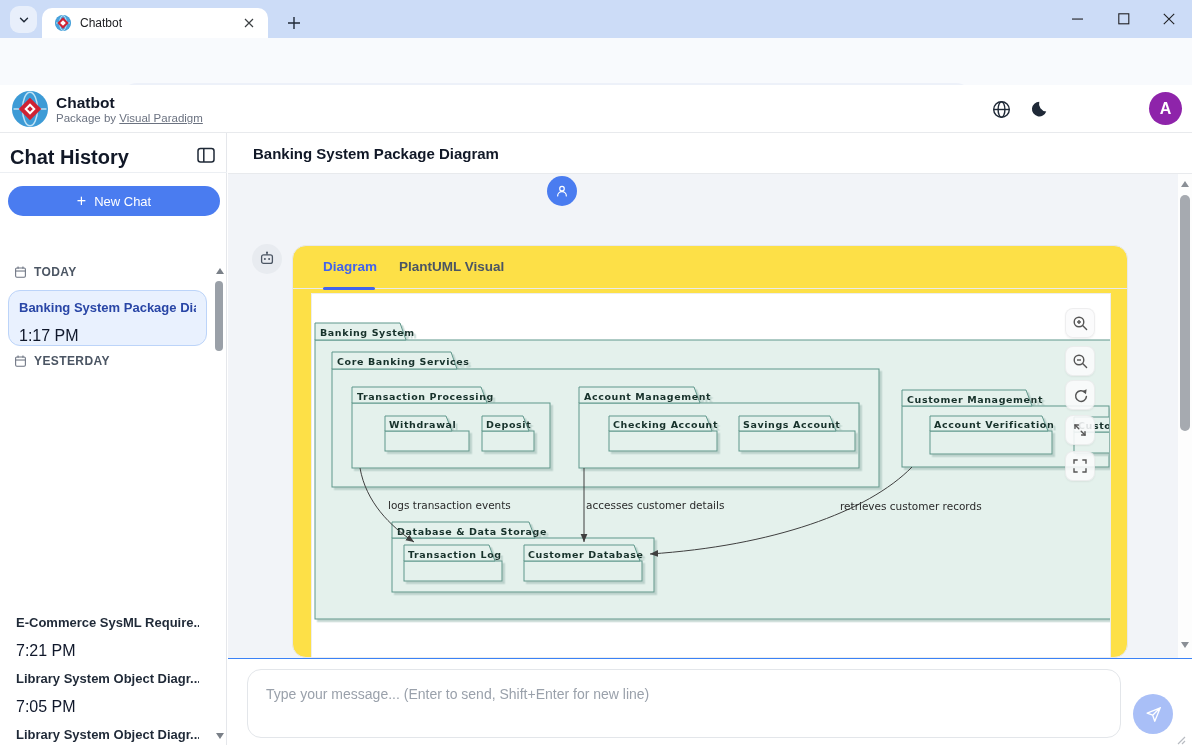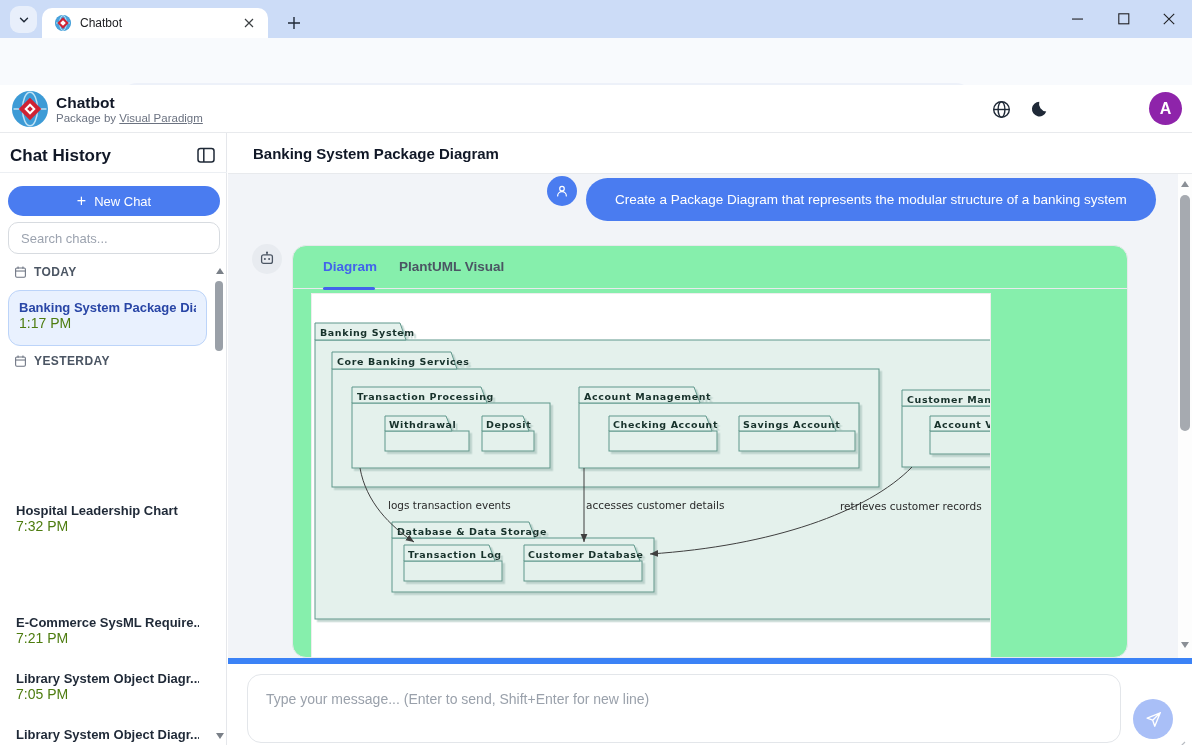--- a/index.html
+++ b/index.html
@@ -25,58 +25,58 @@
 .appheader{left:0;top:85px;width:1192px;height:48px;background:#fff;border-bottom:1px solid #e8eaed}
 .vp-logo{border-radius:50%;background:#3d9bd6;position:relative;overflow:visible}
 .vp-diamond{position:absolute;background:#cf2233;transform:rotate(45deg)}
 .vp-diamond::after{content:"";position:absolute;inset:22%;border:2px solid #fff}
 .app-title{font-size:15.5px;font-weight:bold;color:#111827}
 .powered{font-size:11.5px;color:#6b7280}
 .powered a{color:#6b7280;text-decoration:underline}
 .moreapps{left:1063px;top:95px;height:28px;padding:0 15px;background:#16a26c;border-radius:14px;color:#fff;font-size:13px;font-weight:bold;display:flex;align-items:center;border:none}
 
 .sidebar{left:0;top:133px;width:227px;height:612px;background:#fff;border-right:1px solid #e5e7eb}
-.sb-title{left:10px;top:13px;font-size:17px;font-weight:bold;color:#111827}
+.sb-title{left:10px;top:13px;font-size:20px;font-weight:bold;color:#111827}
 .sb-divider{left:0;top:39px;width:227px;height:1px;background:#eceff3}
 .newchat{left:8px;top:53px;width:212px;height:30px;background:#4a7cf0;border:none;border-radius:15px;color:#fff;font-size:13px;display:flex;align-items:center;justify-content:center;gap:8px}
 .search{left:8px;top:89px;width:212px;height:32px;border:1px solid #d7dbe0;border-radius:10px;padding:0 12px;font-size:13px;color:#374151;font-family:"Liberation Sans",sans-serif}
 .search::placeholder{color:#9ca3af}
 .section{display:flex;align-items:center;gap:7px;font-size:12px;font-weight:bold;color:#4b5563;letter-spacing:.4px}
 .chat-item-title{font-size:13px;font-weight:bold;color:#1f2937;white-space:nowrap;overflow:hidden}
-.chat-item-time{font-size:14px;color:#4d7c0f;margin-top:0}
+.chat-item-time{font-size:16px;color:#0f172a;margin-top:12px}
 .active-item{left:8px;top:157px;width:199px;height:56px;background:#e9f1fe;border:1px solid #bcd4f9;border-radius:12px;padding:9px 10px}
 .active-item .chat-item-title{color:#2946a6}
 .sb-item{left:8px;width:199px;height:40px;padding:0 8px}
 
 .tri-up{width:0;height:0;border-left:4px solid transparent;border-right:4px solid transparent;border-bottom:6px solid #7a8088}
 .tri-down{width:0;height:0;border-left:4px solid transparent;border-right:4px solid transparent;border-top:6px solid #7a8088}
 .thumb{background:#9aa0a8;border-radius:4px}
 
 .main-titlebar{left:228px;top:133px;width:964px;height:41px;background:#fff;border-bottom:1px solid #e8eaed;display:flex;align-items:center;padding-left:25px}
 .page-title{font-size:15px;font-weight:bold;color:#111827}
 .chatarea{left:228px;top:174px;width:950px;height:484px;background:#f2f4f8}
 .scrollstrip{left:1178px;top:174px;width:14px;height:484px;background:#fdfdfd}
 .user-avatar{left:319px;top:2px;width:30px;height:30px;background:#4a7cf0}
 .bubble{left:358px;top:4px;width:570px;height:43px;background:#4a7cf0;border-radius:22px;color:#fff;font-size:13.5px;display:flex;align-items:center;justify-content:center;padding:0 18px}
 .bot-avatar{left:24px;top:70px;width:30px;height:30px;background:#e8ebf0}
-.card{left:64px;top:71px;width:836px;height:413px;background:#86efac;border:1px solid #e7e9ec;border-radius:14px}
+.card{left:64px;top:71px;width:836px;height:413px;background:#fde047;border:1px solid #e7e9ec;border-radius:14px}
 .tabrow{left:0;top:0;width:834px;height:43px;border-bottom:1px solid #e8eaed}
 .tab-label{top:13px;font-size:13.5px;font-weight:bold}
 .tab-active{color:#4263eb}
 .tab-idle{color:#4b5563}
 .tab-underline{left:30px;top:41px;width:52px;height:2.5px;background:#4263eb;border-radius:2px}
-.viewport{left:18px;top:47px;width:680px;height:365px;border:1px solid #ededed;background:#fff;overflow:hidden}
+.viewport{left:18px;top:47px;width:800px;height:365px;border:1px solid #ededed;background:#fff;overflow:hidden}
 .zoombtn{left:753px;width:30px;height:30px;background:rgba(250,251,252,.88);border:1px solid rgba(0,0,0,.05);border-radius:8px;display:flex;align-items:center;justify-content:center;box-shadow:0 1px 2px rgba(0,0,0,.06)}
 
 .pkg-shape{fill:#e4f1ec;stroke:#5f978b;stroke-width:1}
 .pkg-name{font-family:"DejaVu Sans",sans-serif;font-size:9.5px;font-weight:bold;letter-spacing:.6px;fill:#17312b}
 .edge{fill:none;stroke:#3f3f3f;stroke-width:1}
 .edge-label{font-family:"DejaVu Sans",sans-serif;font-size:10.5px;fill:#2a2a2a}
 
-.inputbar{left:228px;top:658px;width:964px;height:87px;background:#fff;border-top:6px solid #3b82f6}
+.inputbar{left:228px;top:658px;width:964px;height:87px;background:#fff;border-top:1px solid #3b82f6}
 .msgbox{left:19px;top:10px;width:874px;height:69px;border:1px solid #e3e6ea;border-radius:14px;padding:16px 18px;font-size:14px;color:#374151;resize:none;font-family:"Liberation Sans",sans-serif;outline:none}
 .msgbox::placeholder{color:#9aa1ab}
 .sendbtn{left:905px;top:35px;width:40px;height:40px;border-radius:50%;background:#a9bff7;border:none;display:flex;align-items:center;justify-content:center}
 </style>
 </head>
 <body>
 
 <div class="abs titlebar">
   <div class="abs tab-chevron iconbtn">
     <svg width="14" height="14" viewBox="0 0 16 16">
@@ -225,21 +225,20 @@
     <svg width="18" height="17" viewBox="0 0 18 17">
         <rect x="1" y="1.5" width="16" height="13.5" rx="2.5" stroke="#1f2937" stroke-width="1.5" fill="none"></rect>
         <line x1="6.8" y1="1.5" x2="6.8" y2="15" stroke="#1f2937" stroke-width="1.5"></line>
       </svg>
   </div>
   <div class="abs sb-divider"></div>
   <button class="abs newchat">
     <span style="font-size:16px;font-weight:normal">+</span>
     <span>New Chat</span>
   </button>
-  <input class="abs search" placeholder="Search chats..." style="">
   <div class="abs section" style="left:14px;top:132px">
     <svg width="13" height="14" viewBox="0 0 16 16">
         <rect x="2" y="3" width="12" height="11.5" rx="1.5" stroke="#6b7280" stroke-width="1.3" fill="none"></rect>
         <line x1="2" y1="6.8" x2="14" y2="6.8" stroke="#6b7280" stroke-width="1.3"></line>
         <line x1="5" y1="1.3" x2="5" y2="4" stroke="#6b7280" stroke-width="1.3"></line>
         <line x1="11" y1="1.3" x2="11" y2="4" stroke="#6b7280" stroke-width="1.3"></line>
       </svg>
     <span>TODAY</span>
   </div>
   <div class="abs active-item">
@@ -249,24 +248,20 @@
   <div class="abs section" style="left:14px;top:221px">
     <svg width="13" height="14" viewBox="0 0 16 16">
         <rect x="2" y="3" width="12" height="11.5" rx="1.5" stroke="#6b7280" stroke-width="1.3" fill="none"></rect>
         <line x1="2" y1="6.8" x2="14" y2="6.8" stroke="#6b7280" stroke-width="1.3"></line>
         <line x1="5" y1="1.3" x2="5" y2="4" stroke="#6b7280" stroke-width="1.3"></line>
         <line x1="11" y1="1.3" x2="11" y2="4" stroke="#6b7280" stroke-width="1.3"></line>
       </svg>
     <span>YESTERDAY</span>
   </div>
 
-  <div class="abs sb-item" style="top:370px">
-    <div class="chat-item-title">Hospital Leadership Chart</div>
-    <div class="chat-item-time">7:32 PM</div>
-  </div>
   <div class="abs sb-item" style="top:482px">
     <div class="chat-item-title">E-Commerce SysML Require...</div>
     <div class="chat-item-time">7:21 PM</div>
   </div>
   <div class="abs sb-item" style="top:538px">
     <div class="chat-item-title">Library System Object Diagr...</div>
     <div class="chat-item-time">7:05 PM</div>
   </div>
   <div class="abs sb-item" style="top:594px">
     <div class="chat-item-title">Library System Object Diagr...</div>
@@ -283,21 +278,20 @@
   <span class="page-title">Banking System Package Diagram</span>
 </div>
 
 <div class="abs chatarea">
   <div class="abs avatar user-avatar">
     <svg width="16" height="16" viewBox="0 0 24 24">
         <circle cx="12" cy="8.5" r="3.4" fill="none" stroke="#fff" stroke-width="1.8"></circle>
         <path d="M5.5 19.5a6.5 6.5 0 0 1 13 0" fill="none" stroke="#fff" stroke-width="1.8" stroke-linecap="round"></path>
       </svg>
   </div>
-  <div class="abs bubble">Create a Package Diagram that represents the modular structure of a banking system</div>
 
   <div class="abs avatar bot-avatar">
     <svg width="16" height="16" viewBox="0 0 16 16">
         <line x1="8" y1="1" x2="8" y2="3.8" stroke="#4b5563" stroke-width="1.3"></line>
         <circle cx="8" cy="1.6" r="1" fill="#4b5563"></circle>
         <rect x="2.6" y="3.8" width="10.8" height="8.6" rx="2" fill="none" stroke="#4b5563" stroke-width="1.3"></rect>
         <circle cx="5.9" cy="8" r="1" fill="#4b5563"></circle>
         <circle cx="10.1" cy="8" r="1" fill="#4b5563"></circle>
       </svg>
   </div>

